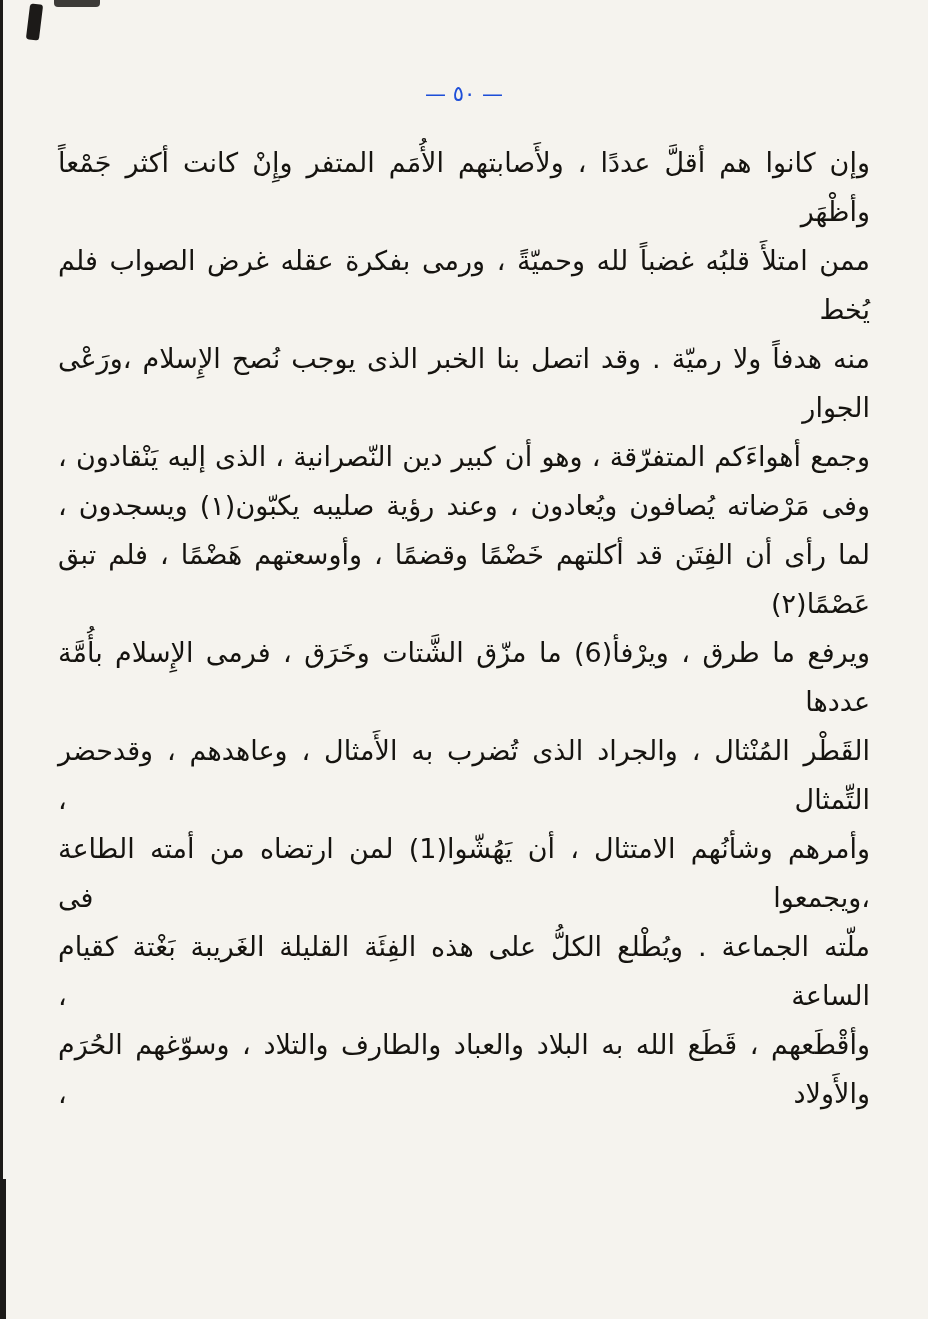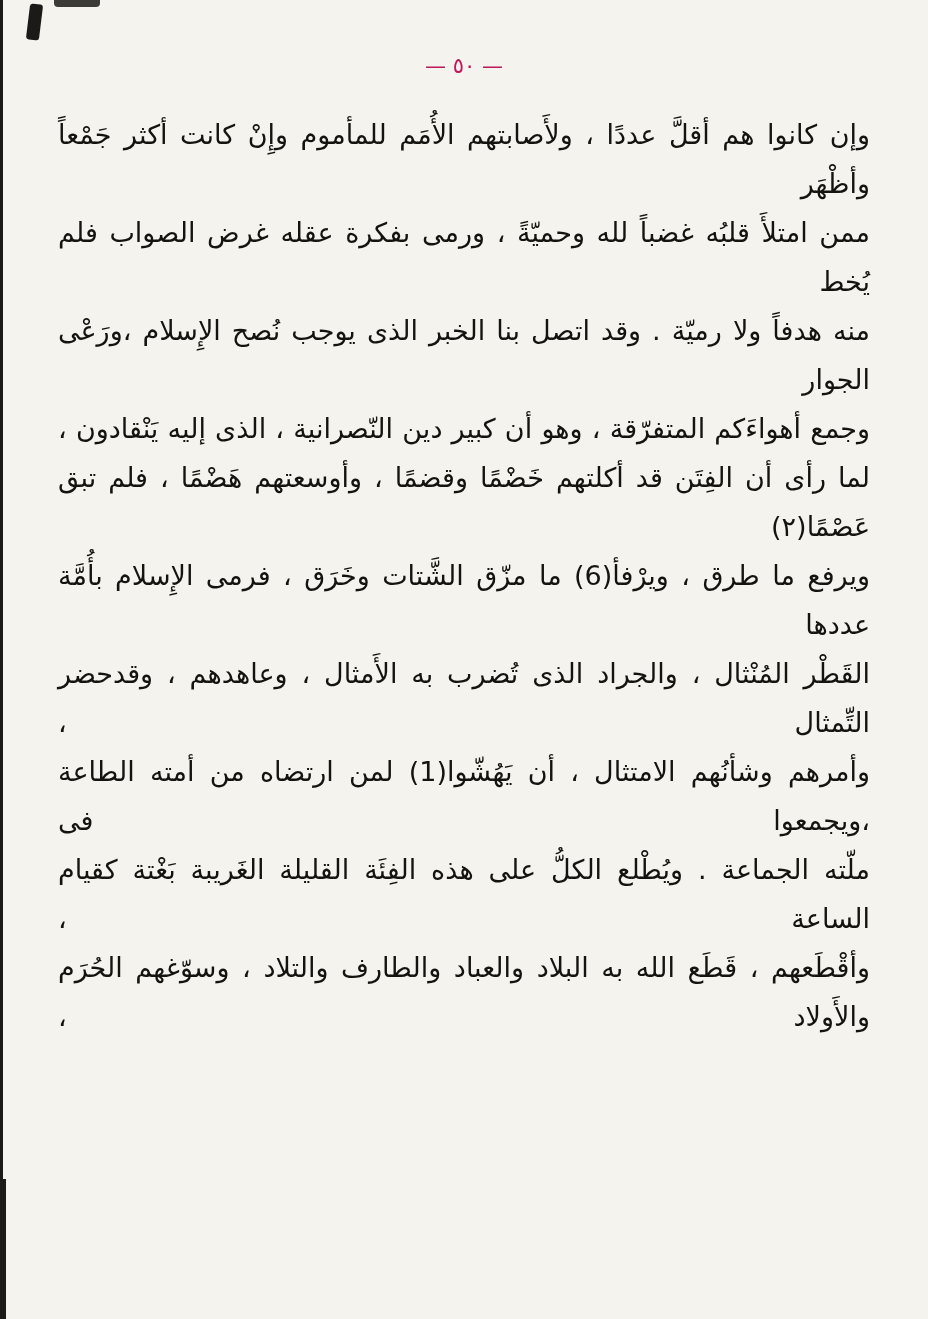--- a/index.html
+++ b/index.html
@@ -38,26 +38,26 @@
     width: 46px; height: 7px;
     border-radius: 0 0 4px 4px;
     opacity: 0.85;
   }
   .artifact-bottomleft {
     left: 0; bottom: 0;
     width: 6px; height: 140px;
   }
 
   .page-number {
-    margin-top: 54px;
+    margin-top: 82px;
     text-align: center;
     font-size: 21px;
     letter-spacing: 4px;
     direction: rtl;
-    color: #be185d;
+    color: #1d4ed8;
   }
 
   .body-text {
     margin: 32px 58px 0 58px;
     direction: rtl;
   }
   .body-line {
     font-size: 27px;
     line-height: 49px;
     text-align: justify;
@@ -72,24 +72,25 @@
 <div class="page">
 
   <div class="artifact artifact-left-edge"></div>
   <div class="artifact artifact-topleft-blob"></div>
   <div class="artifact artifact-top-smudge"></div>
   <div class="artifact artifact-bottomleft"></div>
 
   <div class="page-number">— ٥٠ —</div>
 
   <div class="body-text">
-    <div class="body-line">وإن كانوا هم أقلَّ عددًا ، ولأَصابتهم الأُمَم للمأموم وإِنْ كانت أكثر جَمْعاً وأظْهَر</div>
+    <div class="body-line">وإن كانوا هم أقلَّ عددًا ، ولأَصابتهم الأُمَم المتفر وإِنْ كانت أكثر جَمْعاً وأظْهَر</div>
     <div class="body-line">ممن امتلأَ قلبُه غضباً لله وحميّةً ، ورمى بفكرة عقله غرض الصواب فلم يُخط</div>
     <div class="body-line">منه هدفاً ولا رميّة . وقد اتصل بنا الخبر الذى يوجب نُصح الإِسلام ،ورَعْى الجوار</div>
     <div class="body-line">وجمع أهواءَكم المتفرّقة ، وهو أن كبير دين النّصرانية ، الذى إليه يَنْقادون ،</div>
+    <div class="body-line">وفى مَرْضاته يُصافون ويُعادون ، وعند رؤية صليبه يكبّون(١) ويسجدون ،</div>
     <div class="body-line">لما رأى أن الفِتَن قد أكلتهم خَضْمًا وقضمًا ، وأوسعتهم هَضْمًا ، فلم تبق عَصْمًا(٢)</div>
     <div class="body-line">ويرفع ما طرق ، ويرْفأ(6) ما مزّق الشَّتات وخَرَق ، فرمى الإِسلام بأُمَّة عددها</div>
     <div class="body-line">القَطْر المُنْثال ، والجراد الذى تُضرب به الأَمثال ، وعاهدهم ، وقدحضر التِّمثال ،</div>
     <div class="body-line">وأمرهم وشأنُهم الامتثال ، أن يَهُشّوا(1) لمن ارتضاه من أمته الطاعة ،ويجمعوا فى</div>
     <div class="body-line">ملّته الجماعة . ويُطْلع الكلُّ على هذه الفِئَة القليلة الغَريبة بَغْتة كقيام الساعة ،</div>
     <div class="body-line">وأقْطَعهم ، قَطَع الله به البلاد والعباد والطارف والتلاد ، وسوّغهم الحُرَم والأَولاد ،</div>
 
   </div>
 
 </div>

